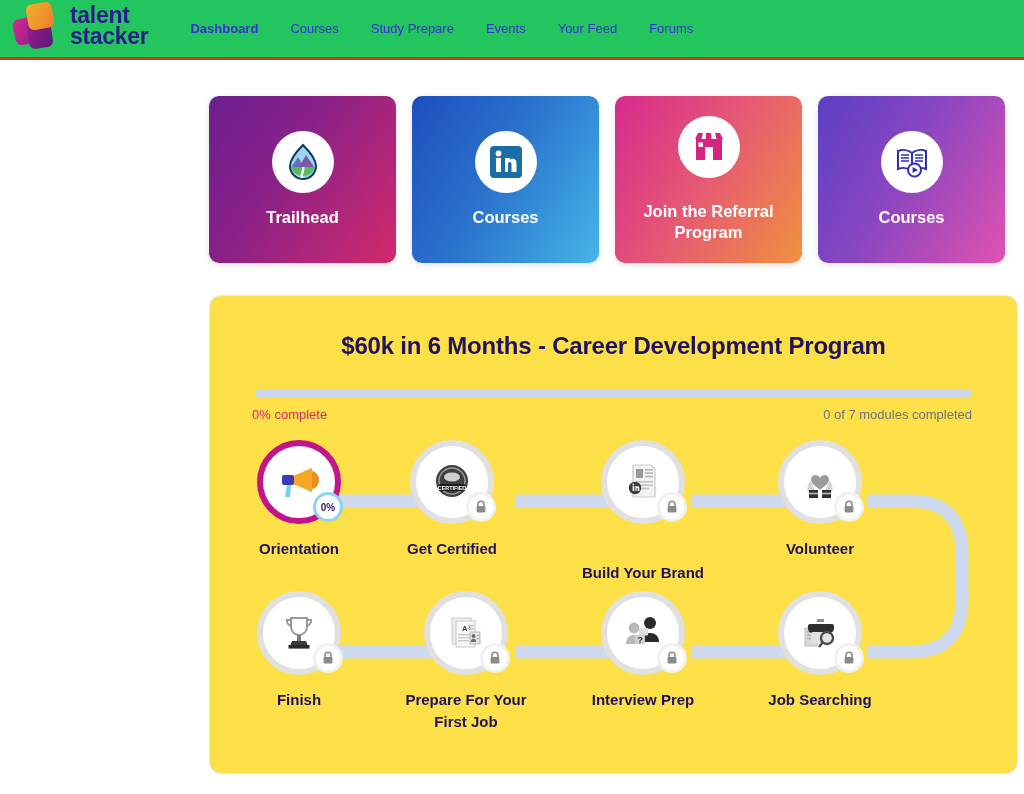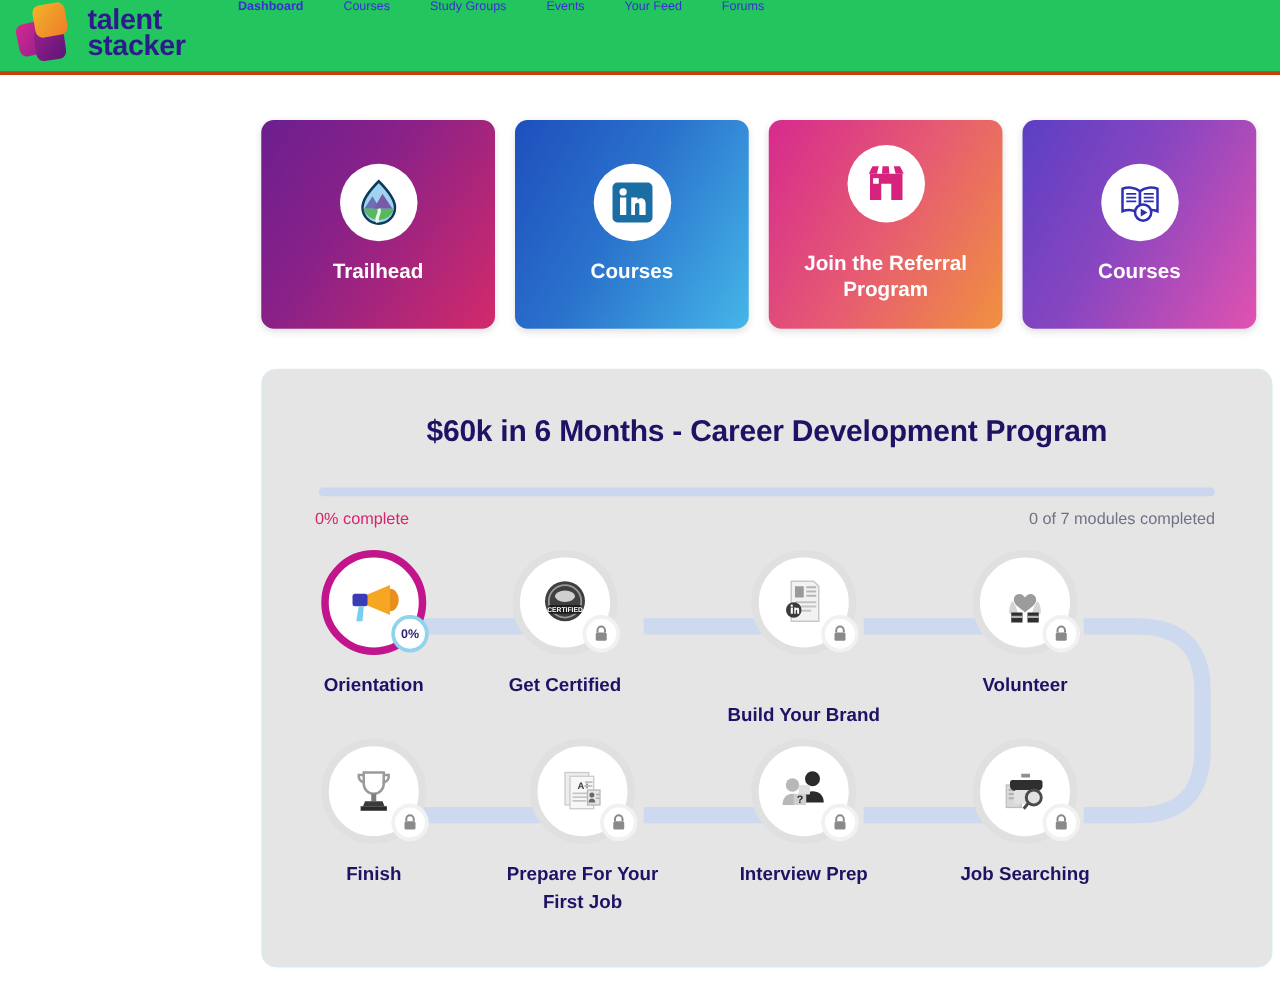--- a/index.html
+++ b/index.html
@@ -20,22 +20,22 @@
   }
   .logo-wrap { display: flex; align-items: center; margin-left: 8px; }
   .logo-mark { width: 58px; height: 52px; position: relative; flex: none; }
   .logo-text {
     margin-left: 4px;
     font-size: 23px; font-weight: bold; line-height: 0.92;
     color: #2c1b8c; letter-spacing: -0.3px;
   }
   .nav-links { display: flex; align-items: center; margin-left: 42px; gap: 32px; }
   .nav-link {
-    font-size: 10px; color: #3b2fd4; text-decoration: none;
-    white-space: nowrap; cursor: pointer;
+    font-size: 13px; color: #3b2fd4; text-decoration: none;
+    white-space: nowrap; cursor: pointer; margin-top: 21px;
   }
   .nav-link.active { font-weight: bold; color: #3b2fd4; }
 
   
   .cards-row {
     display: flex; gap: 16px;
     margin: 36px 0 0 209px;
   }
   .qcard {
     width: 187px; height: 167px; border-radius: 10px;
@@ -53,21 +53,21 @@
   .qcard-label {
     color: #ffffff; font-size: 16.5px; font-weight: bold;
     text-align: center; line-height: 1.25; padding: 0 10px;
   }
   .qcard.has-two-lines .qcard-circle { margin-bottom: 10px; }
 
   
   .panel {
     margin: 32px 0 0 209px;
     width: 809px; height: 479px;
-    background: #e5e5e5; border: 1px solid #d6ecf6;
+    background: #fde047; border: 1px solid #d6ecf6;
     border-radius: 12px;
     position: relative;
   }
   .panel-title {
     text-align: center; color: #1f1163;
     font-size: 24px; font-weight: bold;
     padding-top: 36px; letter-spacing: -0.2px;
   }
   .progress-track {
     margin: 30px 45px 0 45px;
@@ -140,21 +140,21 @@
     </div>
     <div class="logo-text">
       <div>talent</div>
       <div>stacker</div>
     </div>
   </div>
 
   <div class="nav-links">
     <a class="nav-link active" href="#">Dashboard</a>
     <a class="nav-link" href="#">Courses</a>
-    <a class="nav-link" href="#">Study Groups</a>
+    <a class="nav-link" href="#">Study Prepare</a>
     <a class="nav-link" href="#">Events</a>
     <a class="nav-link" href="#">Your Feed</a>
     <a class="nav-link" href="#">Forums</a>
   </div>
 </div>
 
 <div class="cards-row">
 
   <div class="qcard" style="background:linear-gradient(125deg,#6b1f8f 0%,#8a2188 40%,#d32a6a 100%);">
     <div class="qcard-circle">

